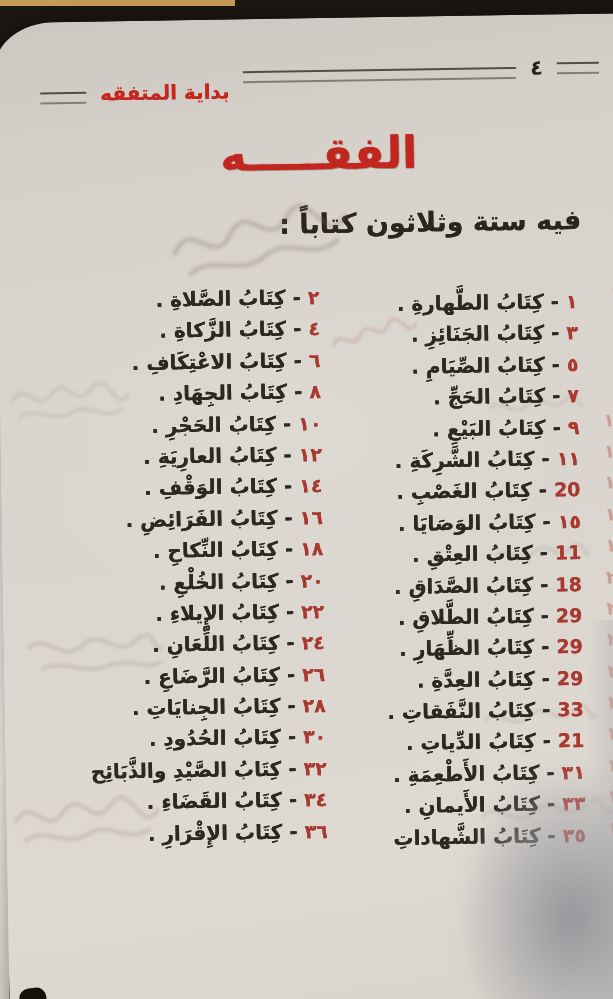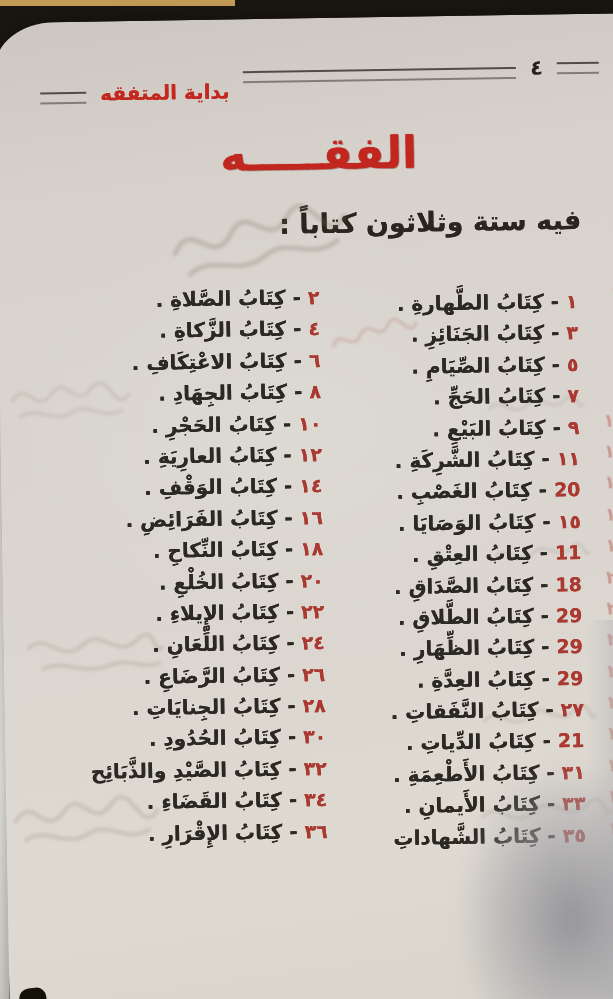--- a/index.html
+++ b/index.html
@@ -201,21 +201,21 @@
   <div class="book-item"><span class="num">٢٢</span><span class="dash"> - </span><span class="txt">كِتَابُ الإِيلاءِ</span><span class="dot"> .</span></div>
 
   <div class="book-item"><span class="num">29</span><span class="dash"> - </span><span class="txt">كِتَابُ الظِّهَارِ</span><span class="dot"> .</span></div>
 
   <div class="book-item"><span class="num">٢٤</span><span class="dash"> - </span><span class="txt">كِتَابُ اللِّعَانِ</span><span class="dot"> .</span></div>
 
   <div class="book-item"><span class="num">29</span><span class="dash"> - </span><span class="txt">كِتَابُ العِدَّةِ</span><span class="dot"> .</span></div>
 
   <div class="book-item"><span class="num">٢٦</span><span class="dash"> - </span><span class="txt">كِتَابُ الرَّضَاعِ</span><span class="dot"> .</span></div>
 
-  <div class="book-item"><span class="num">٢٧</span><span class="dash"> - </span><span class="txt">كِتَابُ النَّفَقاتِ</span><span class="dot"> .</span></div>
+  <div class="book-item"><span class="num">33</span><span class="dash"> - </span><span class="txt">كِتَابُ النَّفَقاتِ</span><span class="dot"> .</span></div>
 
   <div class="book-item"><span class="num">٢٨</span><span class="dash"> - </span><span class="txt">كِتَابُ الجِنايَاتِ</span><span class="dot"> .</span></div>
 
   <div class="book-item"><span class="num">21</span><span class="dash"> - </span><span class="txt">كِتَابُ الدِّياتِ</span><span class="dot"> .</span></div>
 
   <div class="book-item"><span class="num">٣٠</span><span class="dash"> - </span><span class="txt">كِتَابُ الحُدُودِ</span><span class="dot"> .</span></div>
 
   <div class="book-item"><span class="num">٣١</span><span class="dash"> - </span><span class="txt">كِتَابُ الأَطْعِمَةِ</span><span class="dot"> .</span></div>
 
   <div class="book-item"><span class="num">٣٢</span><span class="dash"> - </span><span class="txt">كِتَابُ الصَّيْدِ والذَّبَائِح</span><span class="dot"></span></div>

